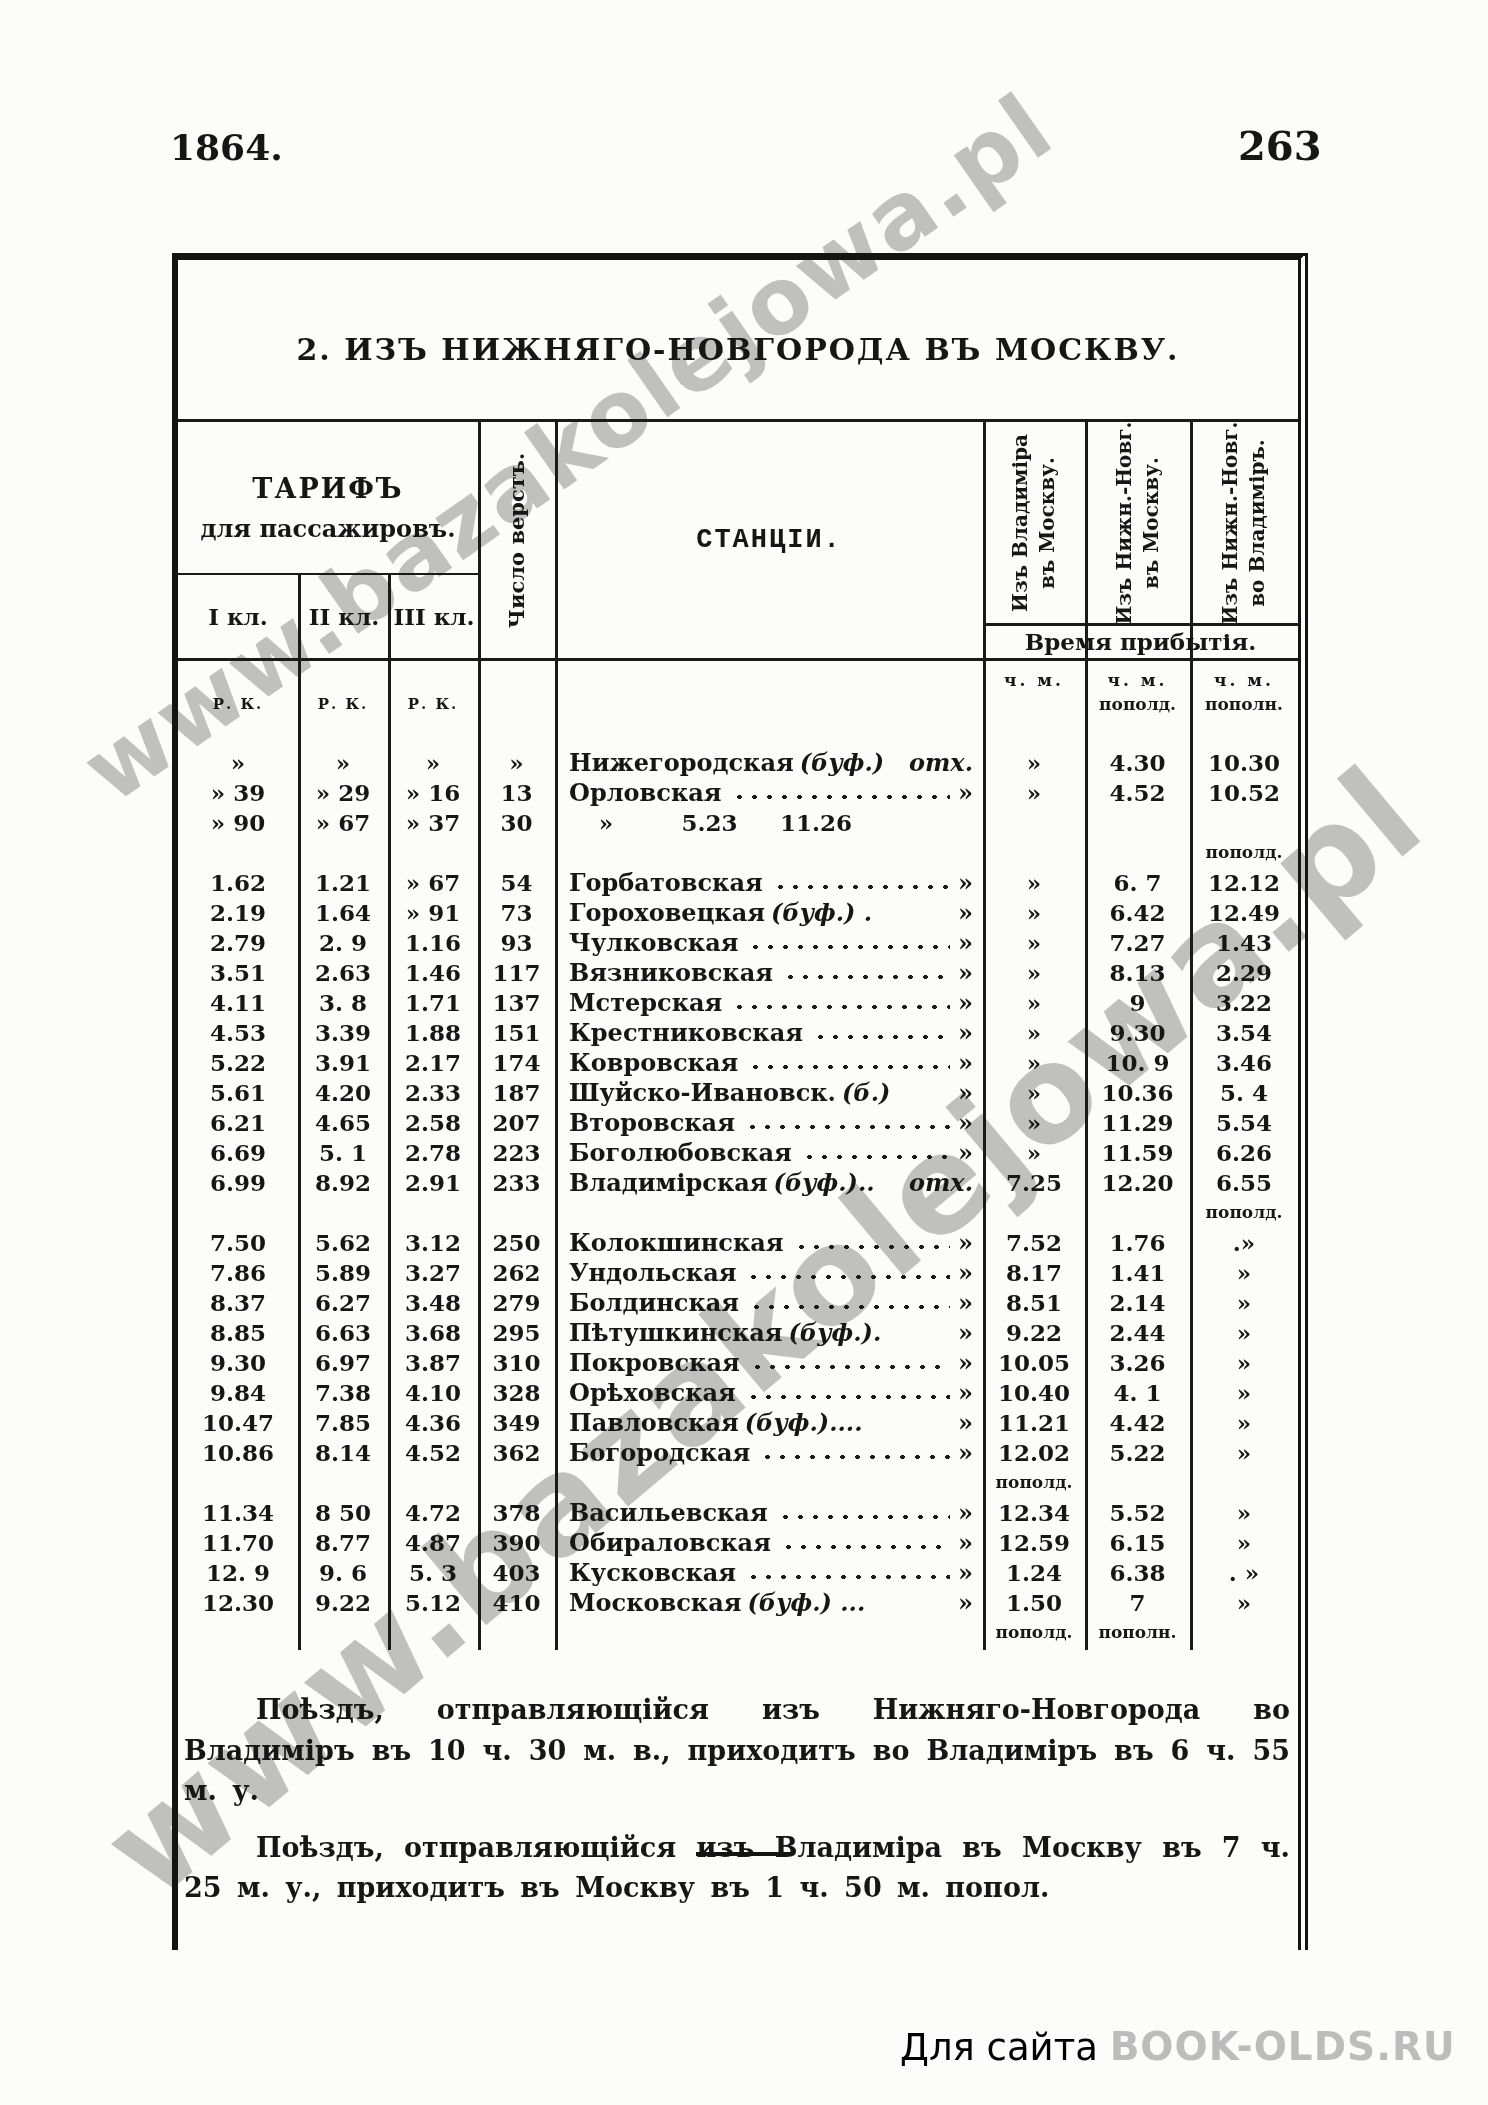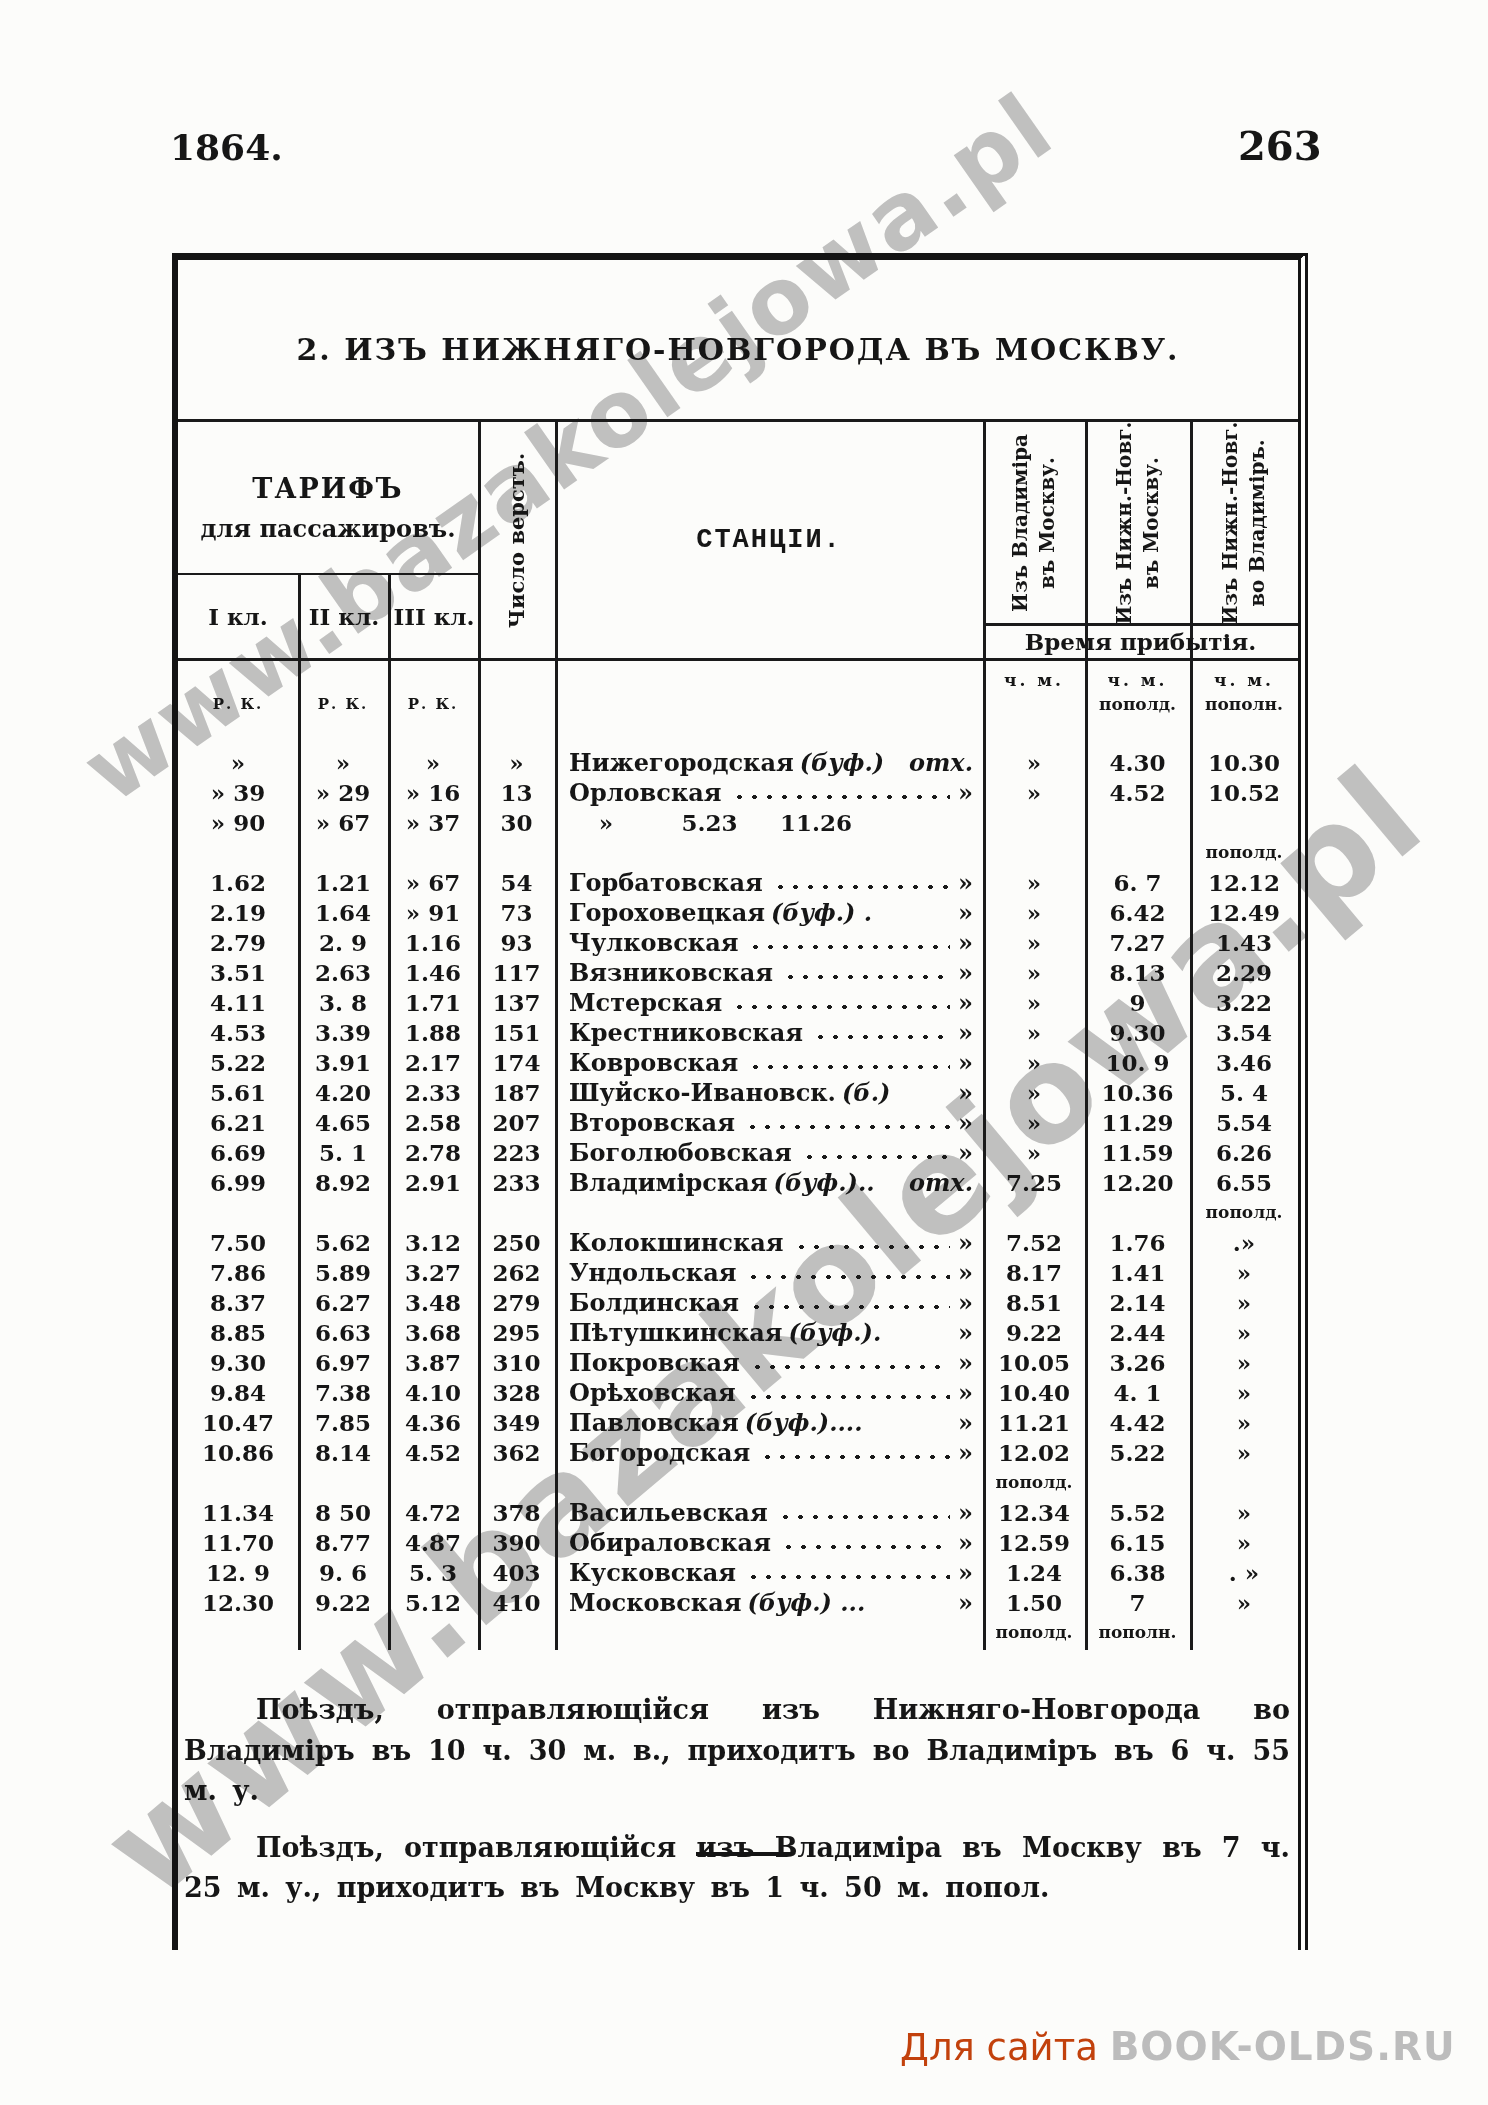--- a/index.html
+++ b/index.html
@@ -78,21 +78,21 @@
   
   .v{ width:3px; } .h{ height:3px; }
   
   .notes{ position:absolute; left:6px; top:1430px; width:1106px; }
   .note-p{ margin:0 0 16px 0; font-size:27px; font-weight:bold; line-height:1.5;
            text-align:justify; text-indent:72px; word-spacing:6px; }
   .end-dash{ position:absolute; left:518px; top:1592px; width:96px; height:4px; background:#141414; }
   
   .site-footer{ position:absolute; left:900px; top:2024px; white-space:nowrap;
                 font-family:"DejaVu Sans","Liberation Sans",sans-serif; }
-  .sf-prefix{ font-size:37px; color:#c2410c; }
+  .sf-prefix{ font-size:37px; color:#000000; }
   .sf-site{ font-size:39px; font-weight:bold; color:#bcbcbc; letter-spacing:1px; }
 </style>
 </head>
 <body>
 
 <div class="page">
 
   <div class="wm wm1">www.bazakolejowa.pl</div>
   <div class="wm wm2">www.bazakolejowa.pl</div>
 

